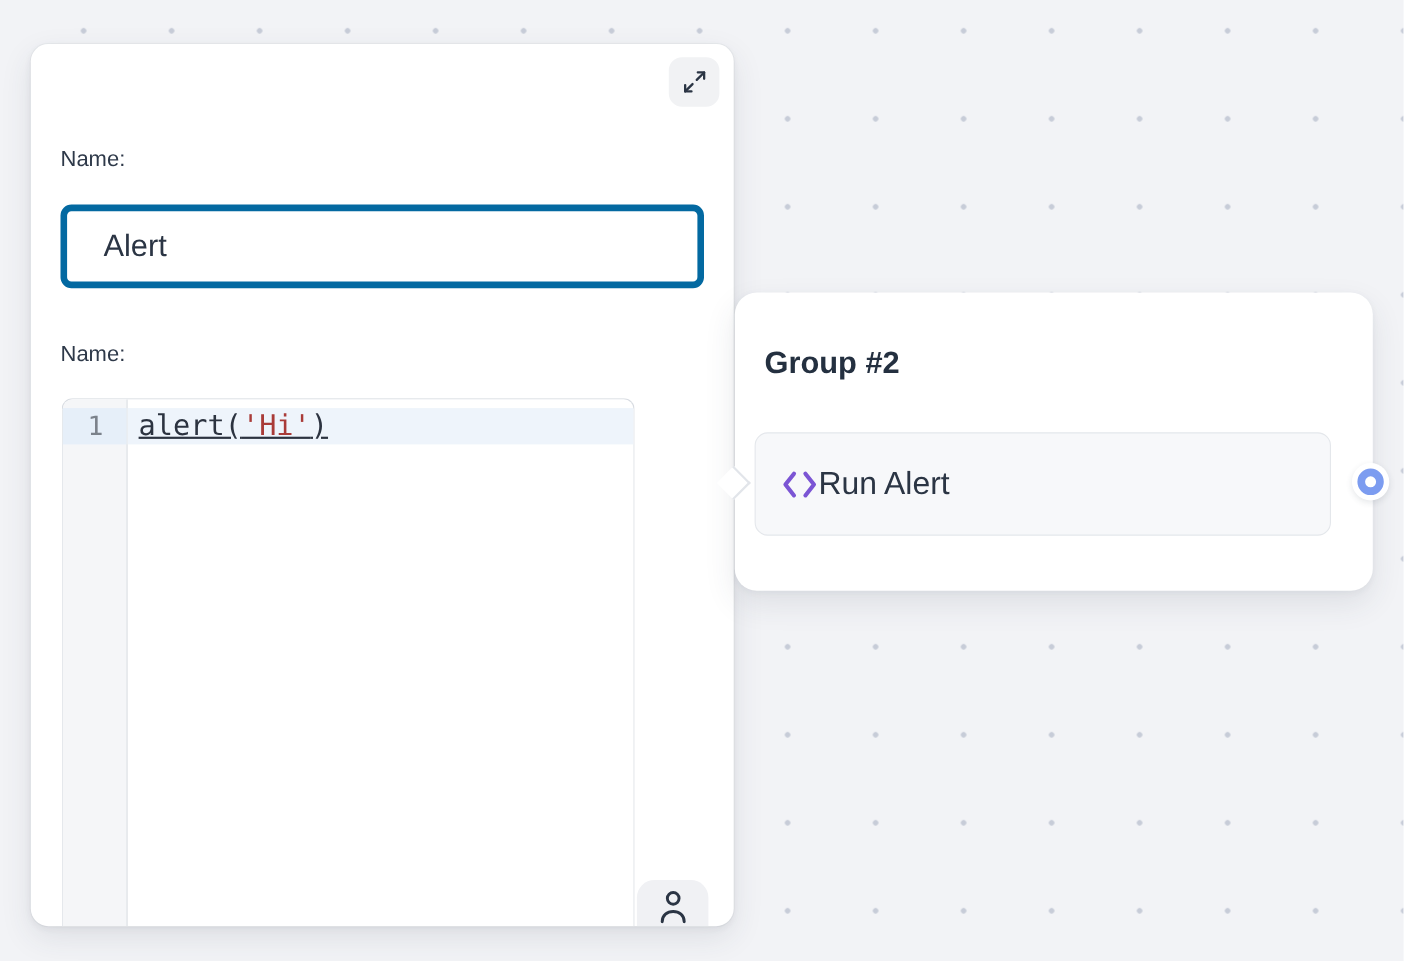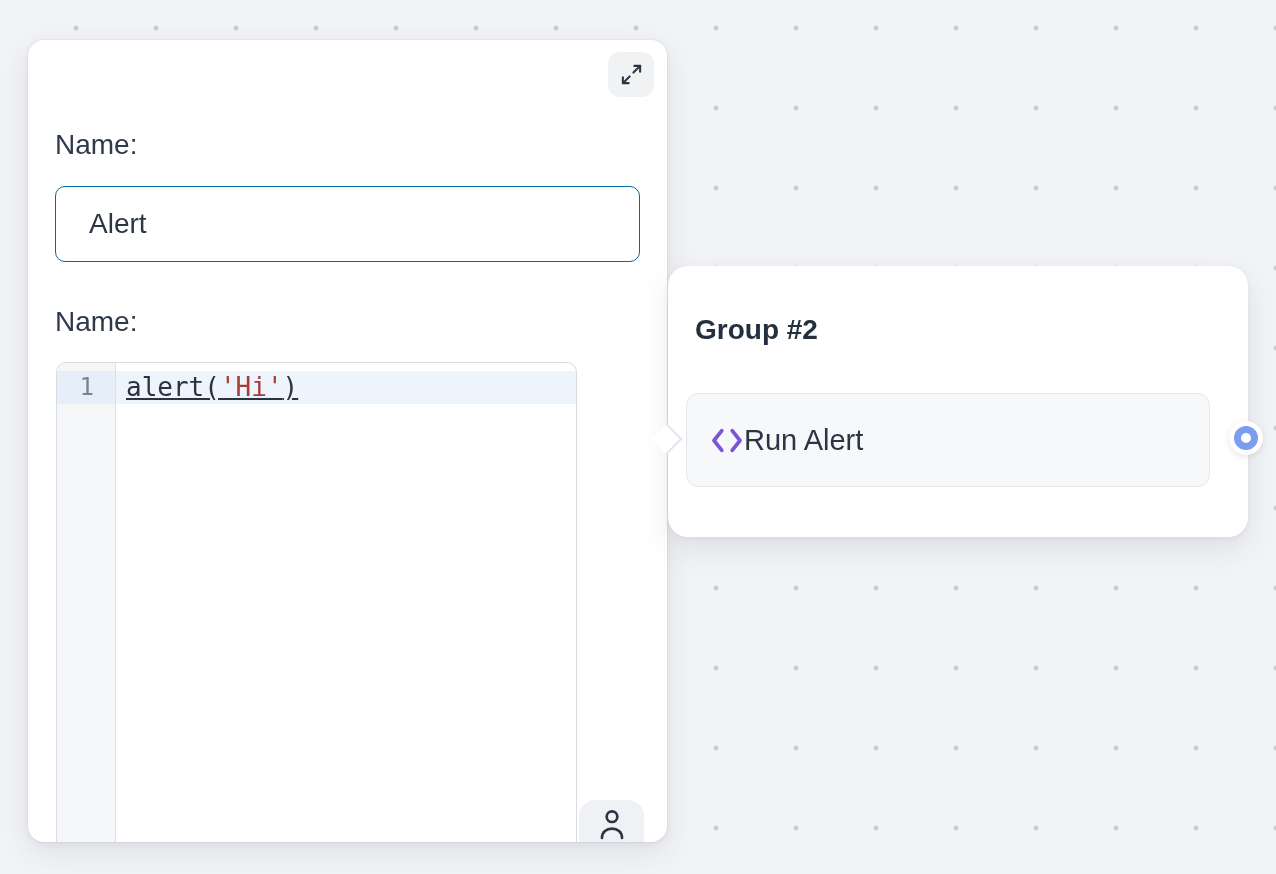--- a/index.html
+++ b/index.html
@@ -30,28 +30,28 @@
   }
   .expand-btn {
     position: absolute; top: 12px; right: 13px;
     width: 46px; height: 45px;
     background: #f1f2f4; border: none; border-radius: 12px;
     display: flex; align-items: center; justify-content: center;
     cursor: pointer;
   }
   .field-label {
     position: absolute; left: 27px;
-    font-size: 28px; line-height: 34px; color: #2e3949;
+    font-size: 20px; line-height: 34px; color: #2e3949;
   }
   .name-label { top: 88px; }
   .code-label { top: 265px; }
   .name-input {
     position: absolute; left: 27px; top: 146px;
     width: 585px; height: 76px;
-    border: 1px solid #0369a1; border-radius: 10px;
+    border: 6px solid #0369a1; border-radius: 10px;
     background: #ffffff;
     padding: 0 20px 0 33px;
     font-family: "Liberation Sans", sans-serif;
     font-size: 28px; color: #2b3544;
     outline: none;
   }
 
   
   .editor {
     position: absolute; left: 28px; top: 322px;

